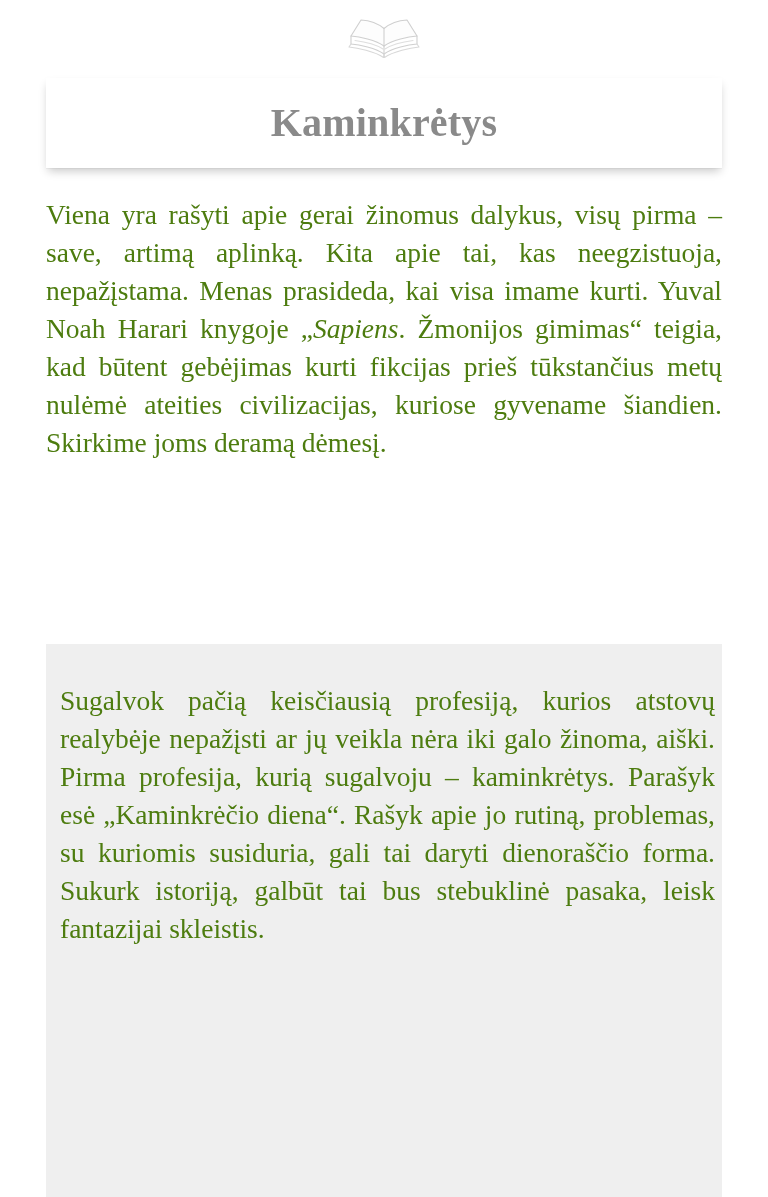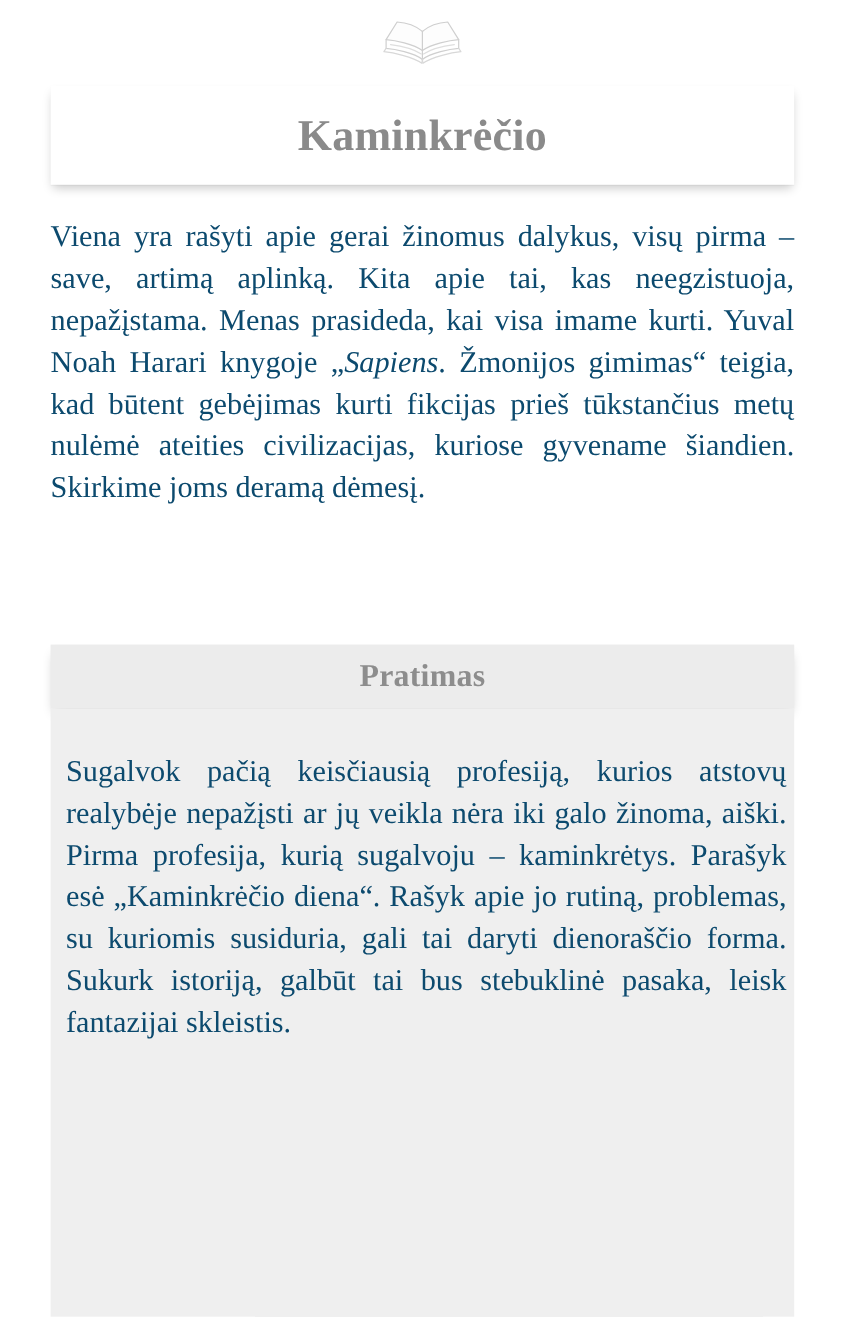--- a/index.html
+++ b/index.html
@@ -68,21 +68,21 @@
   .intro-block {
     position: absolute;
     top: 196px;
     left: 46px;
     width: 676px;
   }
   .body-text {
     font-family: "Liberation Serif", "DejaVu Serif", serif;
     font-size: 27.5px;
     line-height: 38px;
-    color: #0c4a6e;
+    color: #4d7c0f;
     text-align: justify;
     text-justify: inter-word;
     margin: 0;
     hyphens: none;
   }
   .body-text.last-line-natural {
     text-align-last: left;
   }
   .body-text i {
     font-style: italic;
@@ -145,30 +145,27 @@
         <path d="M39 30 L39 38"></path>
         <path d="M10 24.5 C18 25.5 31 28.5 38 33" stroke="#dedede"></path>
         <path d="M68 24.5 C60 25.5 47 28.5 40 33" stroke="#dedede"></path>
         <path d="M6 28 L4 31 C12 31.8 30 35.5 38.5 41.5 L39 38" stroke="#d8d8d8"></path>
         <path d="M72 28 L74 31 C66 31.8 48 35.5 39.5 41.5 L39 38" stroke="#d8d8d8"></path>
       </g>
     </svg>
   </div>
 
   <div class="title-card">
-    <div class="title-text">Kaminkrėčio</div>
+    <div class="title-text">Kaminkrėtys</div>
   </div>
 
   <div class="intro-block">
     <p class="body-text last-line-natural"><span>Viena yra rašyti apie gerai žinomus dalykus, visų pirma – save, artimą aplinką. Kita apie tai, kas neegzistuoja, nepažįstama. Menas prasideda, kai visa imame kurti. Yuval Noah Harari knygoje „</span><i>Sapiens</i><span>. Žmonijos gimimas“ teigia, kad būtent gebėjimas kurti fikcijas prieš tūkstančius metų nulėmė ateities civilizacijas, kuriose gyvename šiandien. Skirkime joms deramą dėmesį.</span></p>
   </div>
 
-  <div class="pratimas-card">
-    <div class="pratimas-text">Pratimas</div>
-  </div>
 
   <div class="exercise-panel">
     <div class="exercise-inner">
       <p class="body-text last-line-natural">Sugalvok pačią keisčiausią profesiją, kurios atstovų realybėje nepažįsti ar jų veikla nėra iki galo žinoma, aiški. Pirma profesija, kurią sugalvoju – kaminkrėtys. Parašyk esė „Kaminkrėčio diena“. Rašyk apie jo rutiną, problemas, su kuriomis susiduria, gali tai daryti dienoraščio forma. Sukurk istoriją, galbūt tai bus stebuklinė pasaka, leisk fantazijai skleistis.</p>
     </div>
   </div>
 
 </div>
 
 </body></html>

